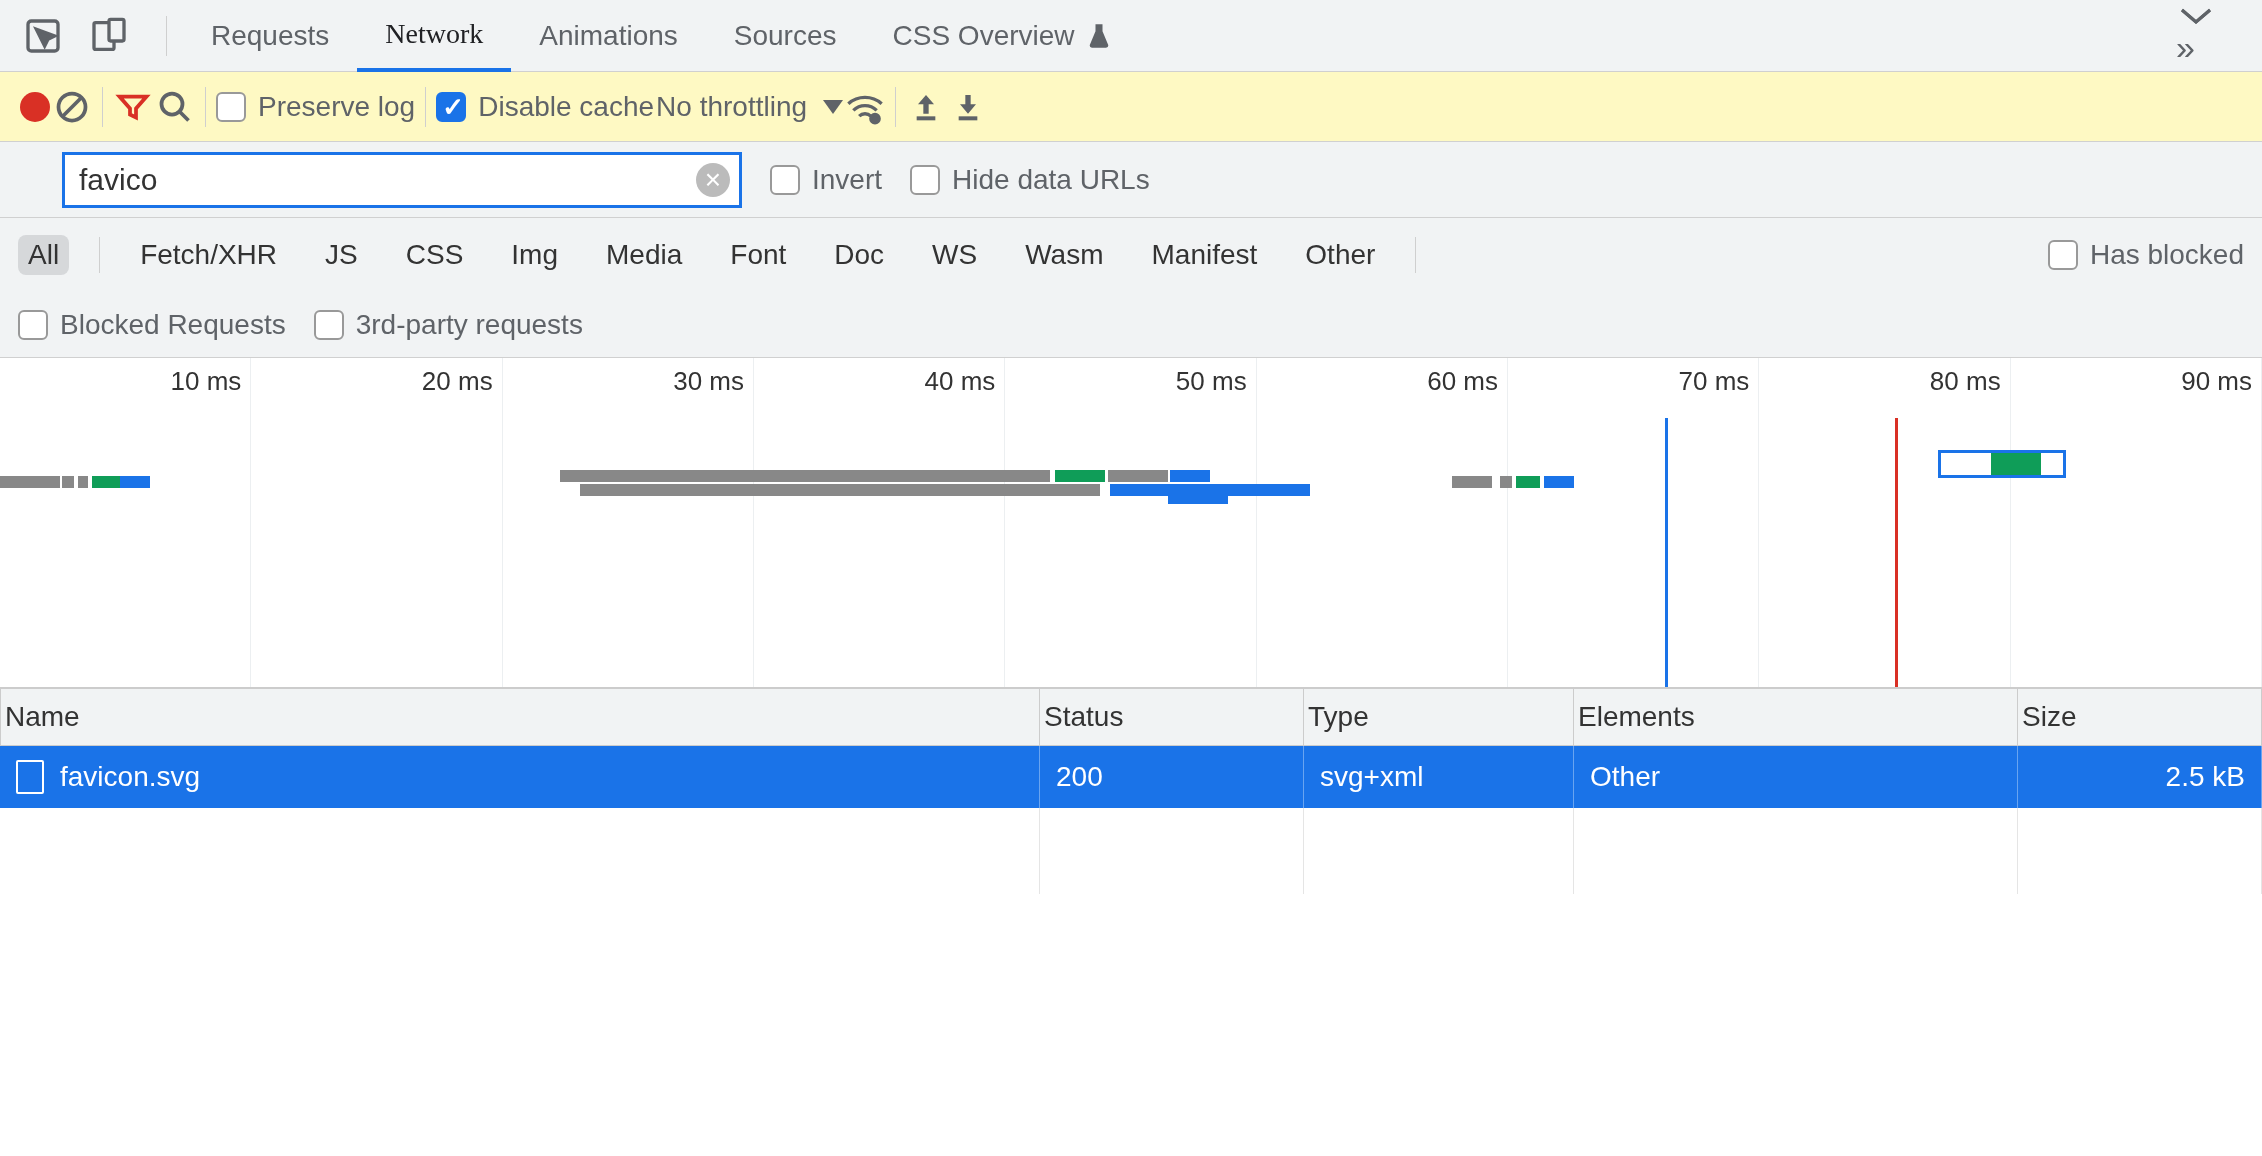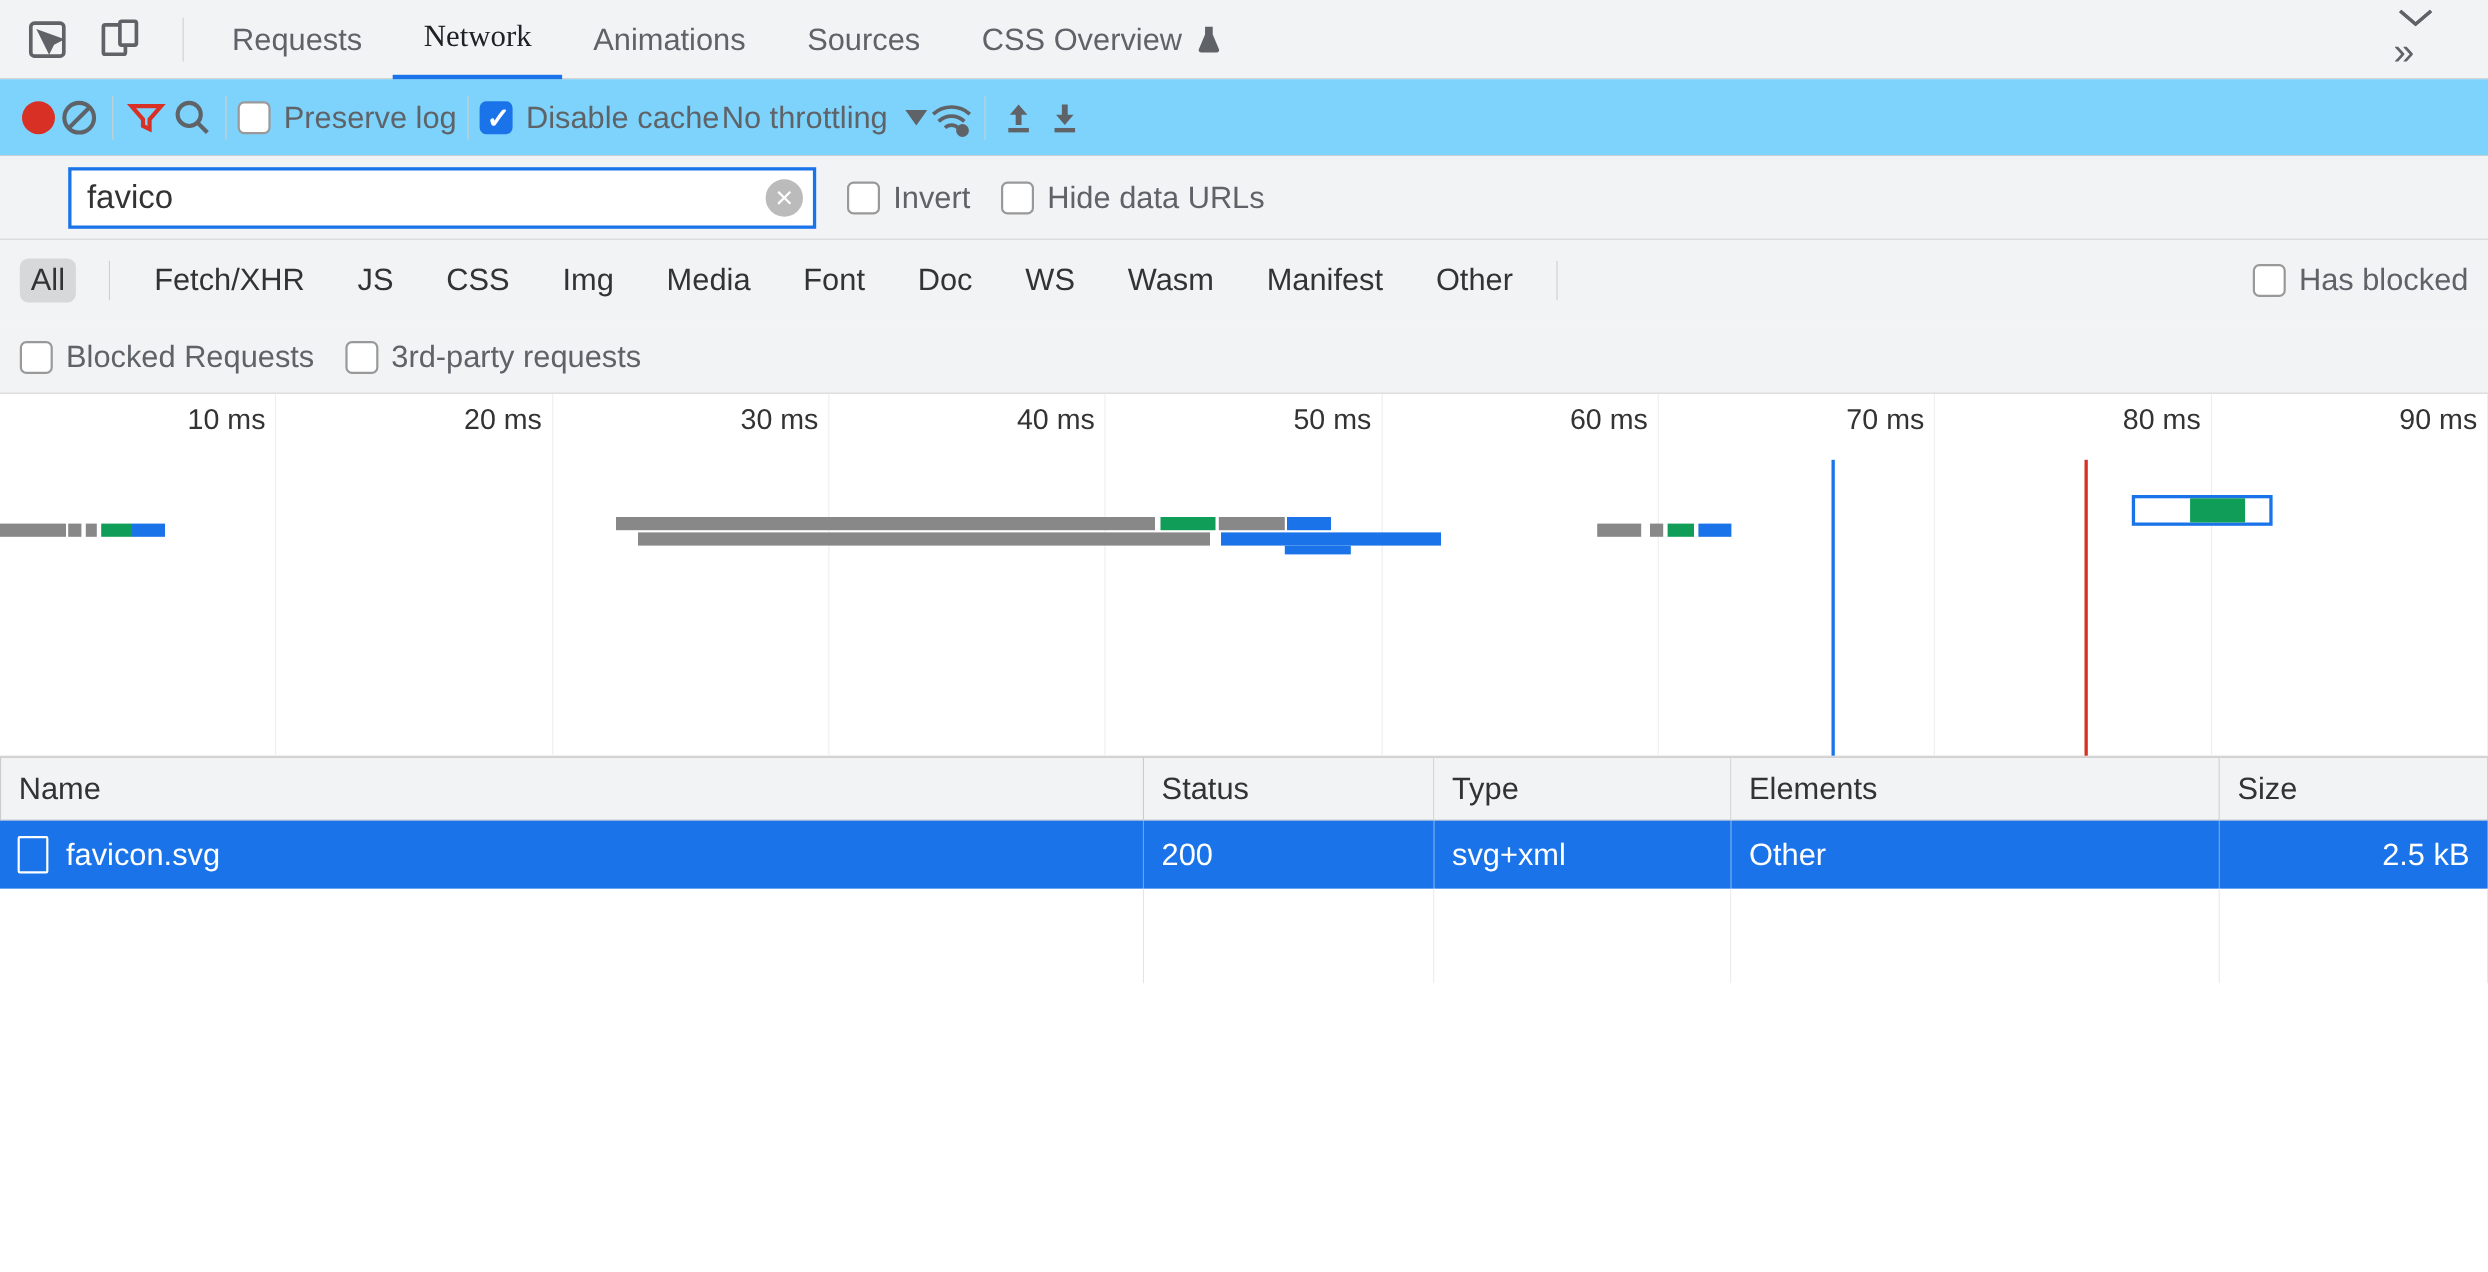--- a/index.html
+++ b/index.html
@@ -8,21 +8,21 @@
 
 .tabbar { display: flex; align-items: center; height: 72px; background: #f1f3f4; border-bottom: 1px solid #d0d0d0; padding: 0 18px; }
 .tabbar .icon-btn { width: 50px; height: 50px; display: flex; align-items: center; justify-content: center; margin-right: 16px; color: #5f6368; }
 .tabbar .sep { width: 1px; height: 40px; background: #cfcfcf; margin: 0 16px; }
 .tab { padding: 0 28px; height: 72px; display: flex; align-items: center; color: #5f6368; cursor: pointer; }
 .tab.active { color: #202124; font-weight: 500; border-bottom: 4px solid #1a73e8; font-family: Liberation Serif, serif; }
 .tabbar .more { margin-left: auto; padding: 0 28px; color: #5f6368; }
 .flask { margin-left: 10px; }
 
 
-.toolbar { display: flex; align-items: center; height: 70px; background: #7dd3fc; border-bottom: 1px solid #d0d0d0; padding: 0 20px; gap: 2px; }
+.toolbar { display: flex; align-items: center; height: 70px; background: #fef9c3; border-bottom: 1px solid #d0d0d0; padding: 0 20px; gap: 2px; }
 .record-dot { width: 30px; height: 30px; border-radius: 50%; background: #d93025; }
 .tool-icon { color: #5f6368; display:flex; align-items:center; justify-content:center; width:40px; height:40px;}
 .tool-sep { width: 1px; height: 40px; background: #cfcfcf; margin: 0 8px; }
 .ck { display: flex; align-items: center; gap: 12px; color: #5f6368; }
 .ck input[type=checkbox] { width: 30px; height: 30px; border: 2px solid #999; border-radius: 6px; appearance: none; position: relative; background:#fff; }
 .ck input[type=checkbox]:checked { background: #1a73e8; border-color: #1a73e8; }
 .ck input[type=checkbox]:checked::after { content:"✓"; color:#fff; position:absolute; left:4px; top:-2px; font-size:26px; font-weight:bold;}
 .throttle { color:#5f6368; display:flex; align-items:center; gap:16px; }
 .tri-down { width:0;height:0;border-left:10px solid transparent;border-right:10px solid transparent;border-top:14px solid #5f6368;}
 .arrow-up,.arrow-down{color:#5f6368;}
@@ -48,21 +48,21 @@
 .tick { position:absolute; top:8px; font-size:26px; color:#333; text-align:right;}
 .tickline { position:absolute; top:0; bottom:0; width:1px; background:#eceff1;}
 .tl-bar { position:absolute; height:12px;}
 .marker-blue { position:absolute; top:60px; bottom:0; width:3px; background:#1a73e8;}
 .marker-red { position:absolute; top:60px; bottom:0; width:3px; background:#d93025;}
 .tl-sel { position:absolute; top:92px; height:28px; border:3px solid #1a73e8; background:#fff;}
 .tl-sel-inner { position:absolute; top:0; height:100%; background:#0f9d58;}
 
 
 .nettable { display:grid; grid-template-columns: 1040px 264px 270px 444px 244px; }
-.th { background:#f1f3f4; border:1px solid #ccc; border-left:none; padding: 12px 16px; color:#333; font-weight:400;}
+.th { background:#f1f3f4; border:1px solid #ccc; border-left:none; padding: 12px 4px; color:#333; font-weight:400;}
 .th:first-child{border-left:1px solid #ccc;}
 .td { background:#1a73e8; color:#fff; border-right:1px solid rgba(255,255,255,.35); padding: 14px 16px; display:flex; align-items:center; gap:16px;}
 .td.size{justify-content:flex-end;}
 .td:last-child{border-right:none;}
 .empty-td{background:#fff;border-right:1px solid #e5e5e5;height:86px;}
 .file-ico{width:28px;height:34px;border:2px solid #fff;border-radius:2px;}
 
 svg{display:block;}
 </style>
 </head>

